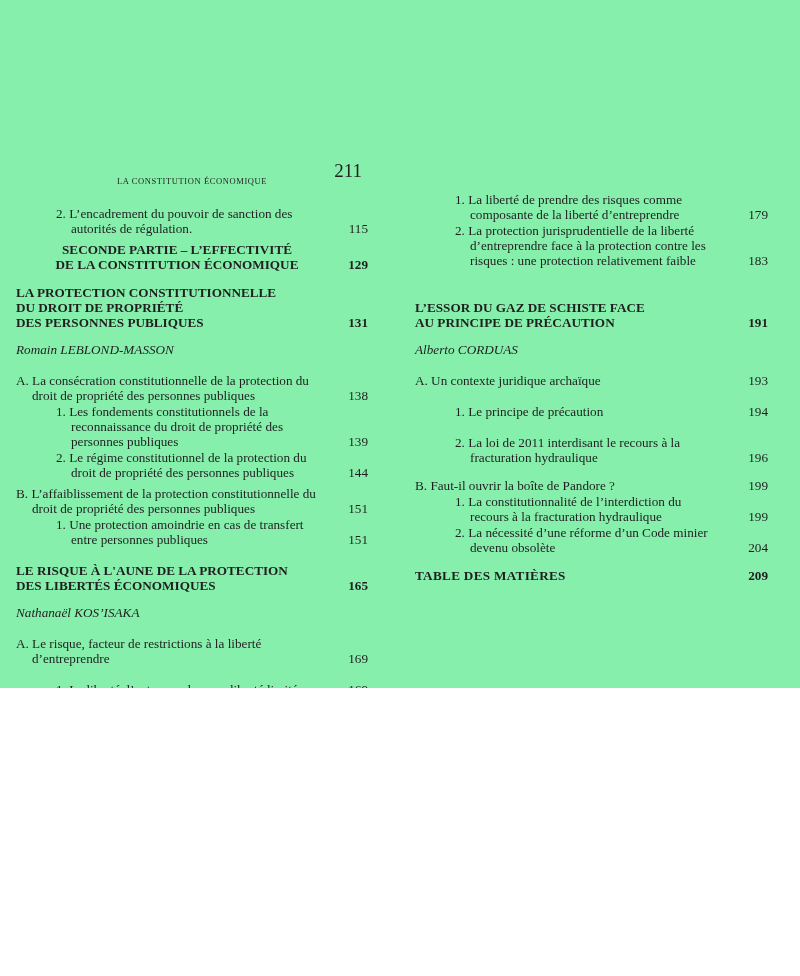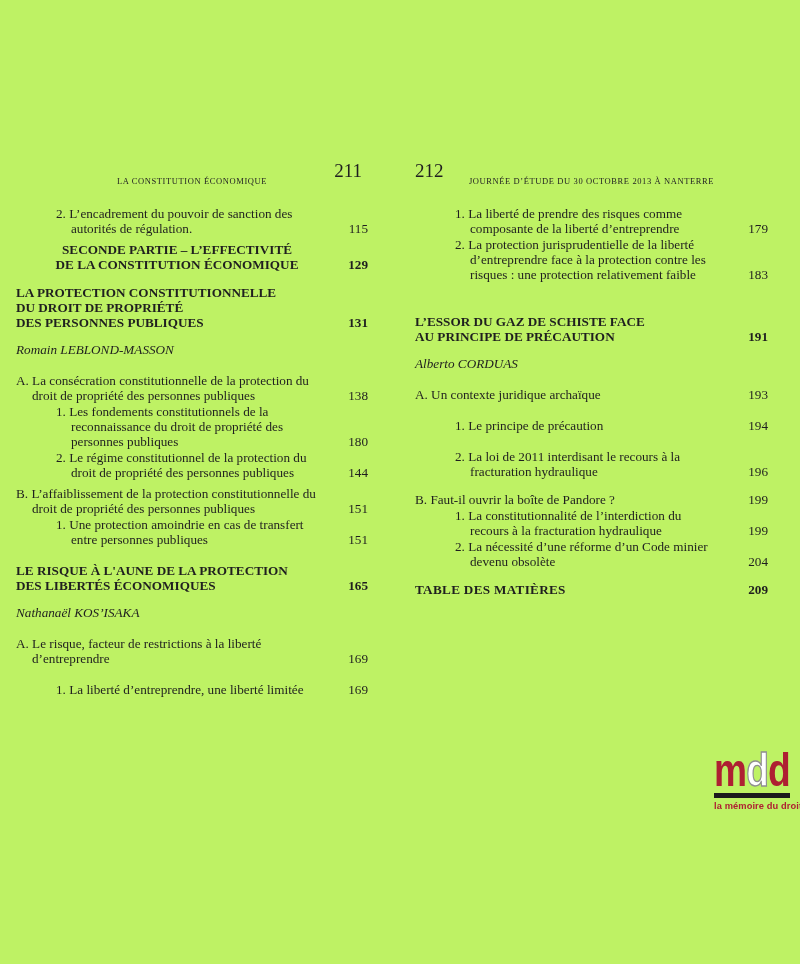--- a/index.html
+++ b/index.html
@@ -2,21 +2,21 @@
 <html><head>
 <meta charset="utf-8">
 <style>
   * { margin:0; padding:0; box-sizing:border-box; }
   html,body { width:800px; height:976px; }
   body {
     background:#ffffff;
     font-family:"Liberation Serif","DejaVu Serif",serif;
     color:#1f1f1f;
   }
-  .screen { position:relative; width:800px; height:964px; overflow:hidden; background:#bef264; }
+  .screen { position:relative; width:800px; height:688px; overflow:hidden; background:#86efac; }
 
   .col { position:absolute; top:176px; font-size:13.2px; line-height:15px; }
   .col-left  { left:16px;  width:352px; }
   .col-right { left:415px; width:353px; }
 
   .running-header { position:relative; height:14px; margin-bottom:13px; }
   .rh-title { position:absolute; left:0; right:0; bottom:1px; text-align:center;
               font-size:8.5px; letter-spacing:0.6px; color:#242424; }
   .rh-num { position:absolute; bottom:12px; font-size:19px; }
   .col-left  .rh-num { right:6px; }
@@ -81,21 +81,21 @@
     <div class="entry top g16">
       <div class="txt">A. La consécration constitutionnelle de la protection du
 droit de propriété des personnes publiques</div>
       <div class="pg">138</div>
     </div>
 
     <div class="entry sub g1">
       <div class="txt">1. Les fondements constitutionnels de la
 reconnaissance du droit de propriété des
 personnes publiques</div>
-      <div class="pg">180</div>
+      <div class="pg">139</div>
     </div>
 
     <div class="entry sub g1">
       <div class="txt">2. Le régime constitutionnel de la protection du
 droit de propriété des personnes publiques</div>
       <div class="pg">144</div>
     </div>
 
     <div class="entry top g17">
       <div class="txt">B. L’affaiblissement de la protection constitutionnelle du
@@ -127,24 +127,20 @@
     </div>
 
     <div class="entry sub g0">
       <div class="txt">1. La liberté d’entreprendre, une liberté limitée</div>
       <div class="pg">169</div>
     </div>
 
   </div>
 
   <div class="col col-right">
-    <div class="running-header">
-      <span class="rh-num">212</span>
-      <span class="rh-title">JOURNÉE D’ÉTUDE DU 30 OCTOBRE 2013 À NANTERRE</span>
-    </div>
 
 
     <div class="entry sub g0">
       <div class="txt">1. La liberté de prendre des risques comme
 composante de la liberté d’entreprendre</div>
       <div class="pg">179</div>
     </div>
 
     <div class="entry sub g1">
       <div class="txt">2. La protection jurisprudentielle de la liberté

